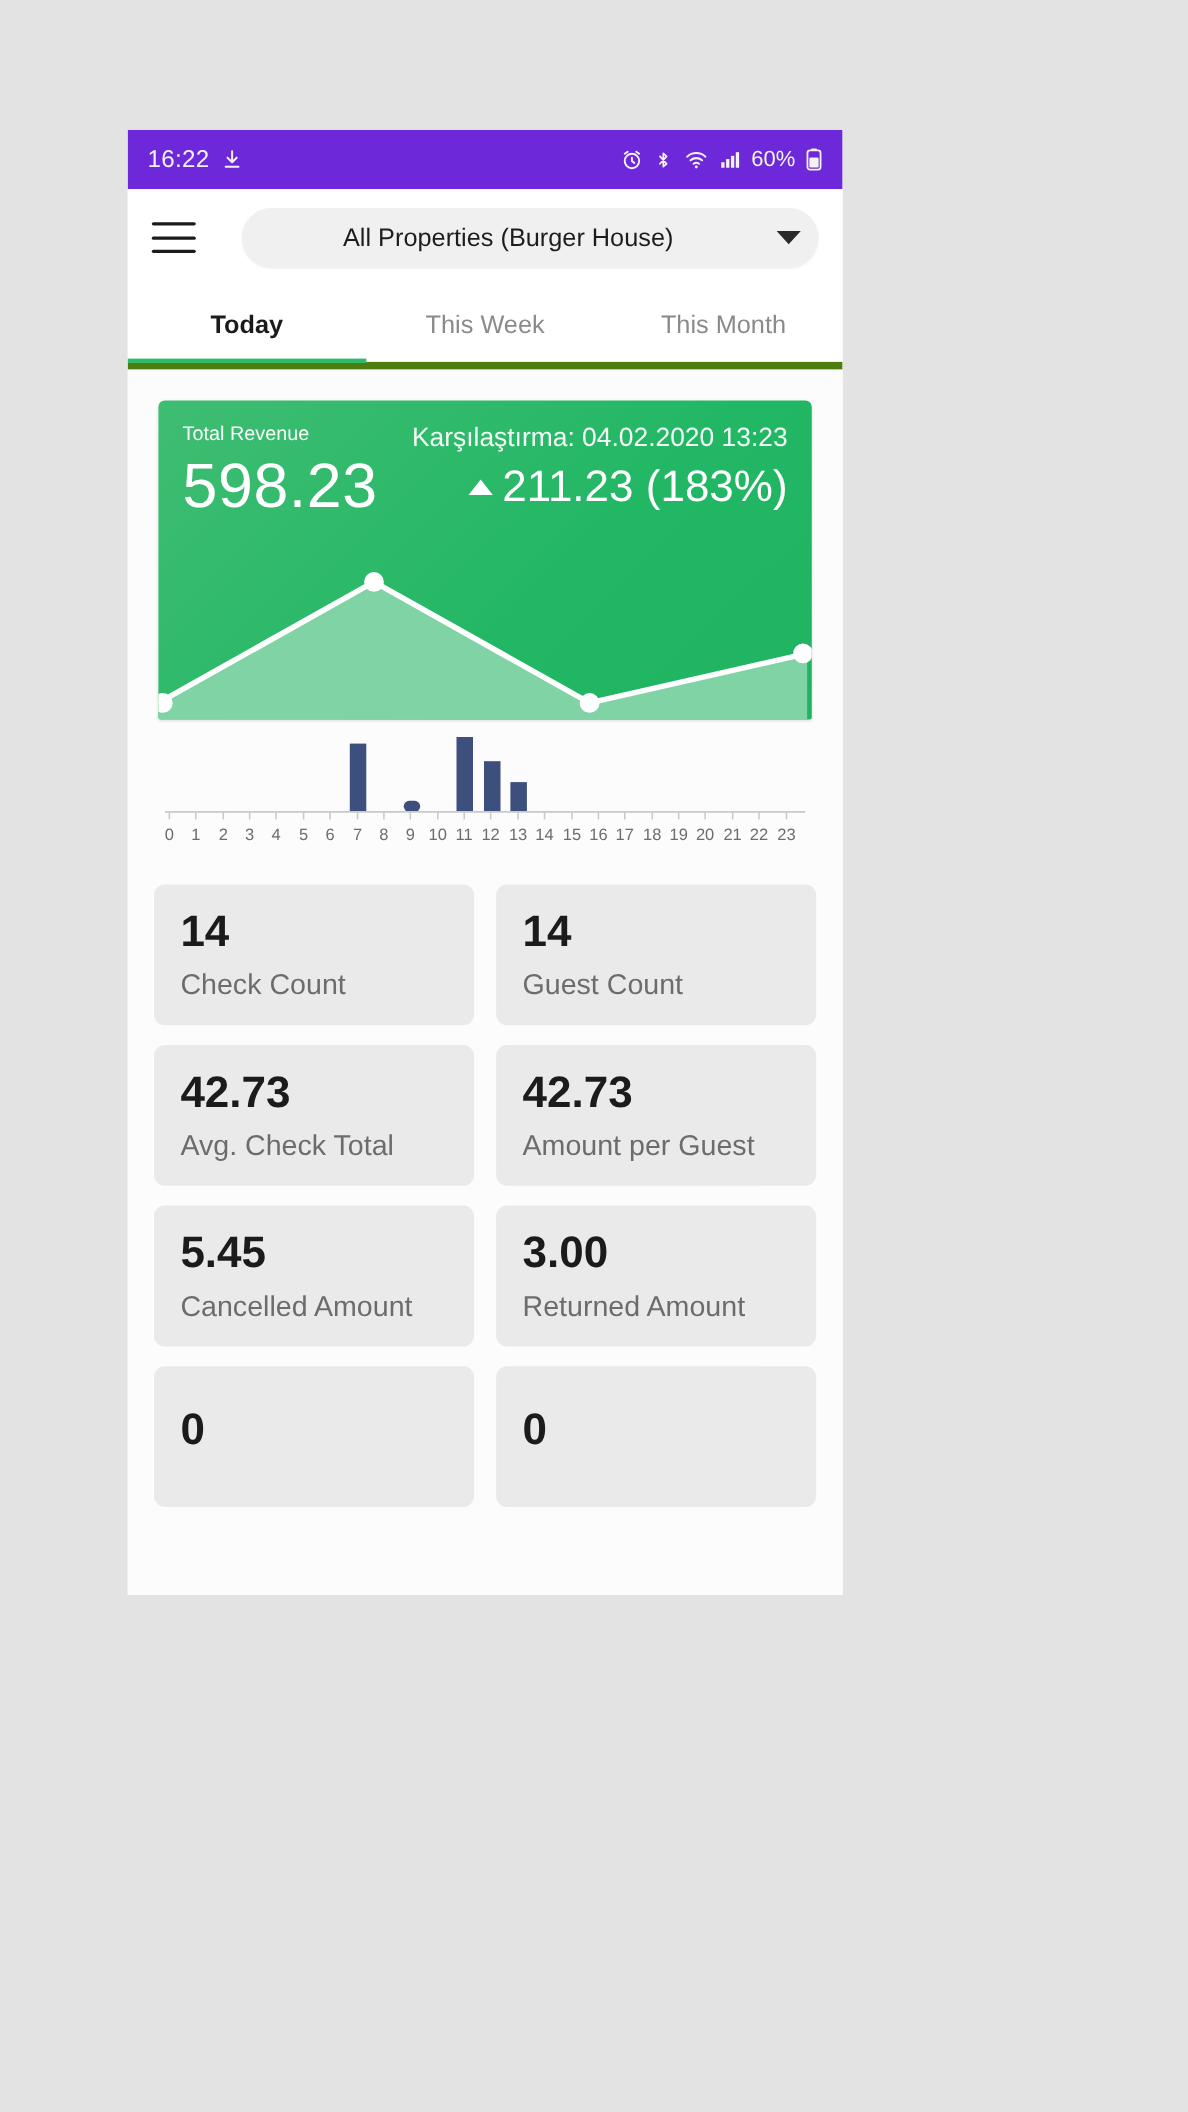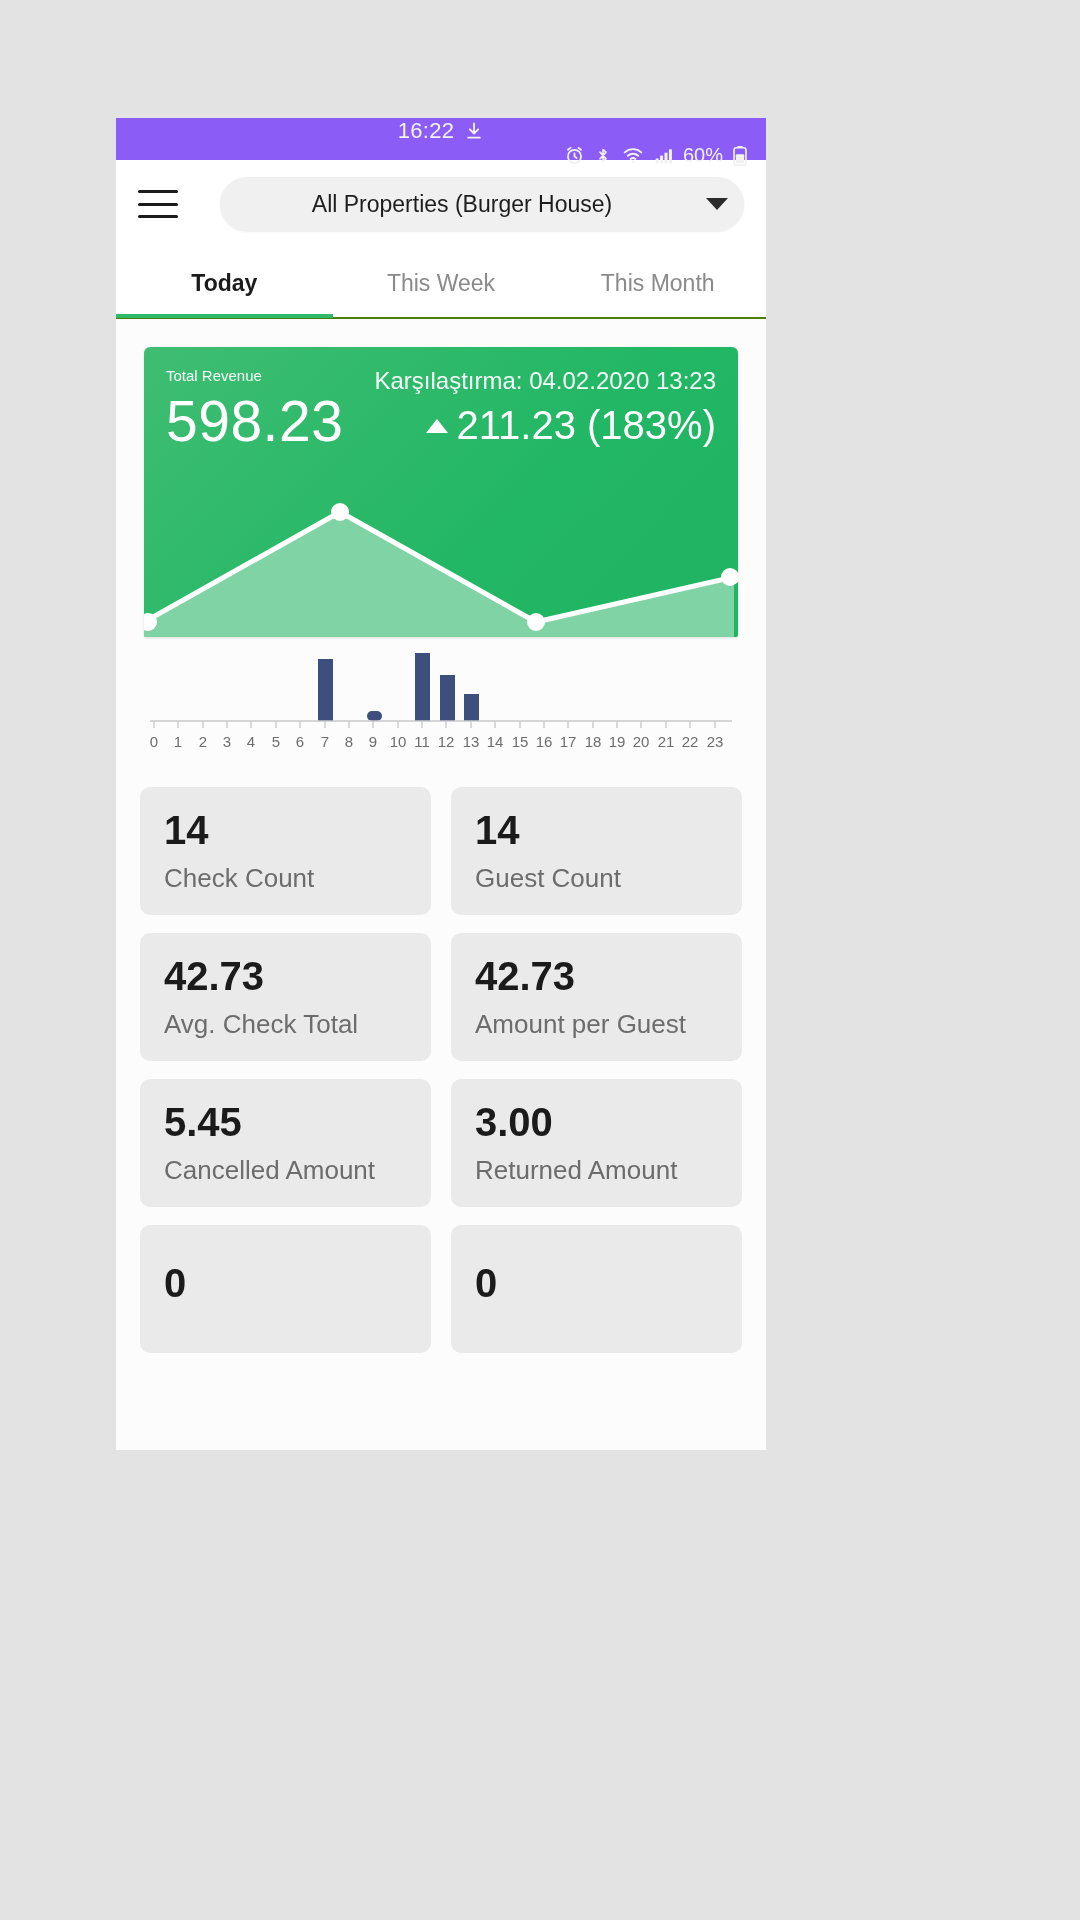--- a/index.html
+++ b/index.html
@@ -13,27 +13,26 @@
   .phone{
     position:absolute;
     left:116px; top:118px;
     width:650px; height:1332px;
     background:#ffffff;
     overflow:hidden;
   }
 
   
   .statusbar{
-    height:42px;
-    background:#8b5cf6;
+    height:54px;
+    background:#6d28d9;
     display:flex;align-items:center;
     padding:0 18px;
     color:#f2f2f2;
     box-sizing:border-box;
-    flex-direction:column;
   }
   .sb-time{font-size:22px;letter-spacing:.3px;font-weight:400;}
   .sb-left{display:flex;align-items:center;gap:10px;}
   .sb-right{margin-left:auto;display:flex;align-items:center;gap:9px;}
   .sb-batt-text{font-size:20px;}
   .icon-svg{display:block;}
 
   
   .header{
     height:88px;
@@ -72,21 +71,21 @@
   .caret-tri{
     width:0;height:0;
     border-left:11px solid transparent;
     border-right:11px solid transparent;
     border-top:12px solid #2b2b2b;
   }
 
   
   .tabs{
     display:flex;
-    border-bottom:2px solid #4d7c0f;
+    border-bottom:7px solid #4d7c0f;
     background:#fff;
   }
   .tab{
     flex:1;
     text-align:center;
     padding:22px 0 20px;
     font-size:23px;
     color:#8a8a8a;
     position:relative;
     cursor:pointer;
@@ -114,21 +113,21 @@
     position:relative;
     overflow:hidden;
     box-shadow:0 1px 3px rgba(0,0,0,.12);
   }
   .rev-top{
     position:relative;
     padding:20px 22px 0 22px;
     color:#fff;
     z-index:3;
   }
-  .rev-title{font-size:15px;opacity:.96;}
+  .rev-title{font-size:18px;opacity:.96;}
   .rev-value{font-size:57px;font-weight:400;margin-top:4px;letter-spacing:.5px;}
   .rev-right{
     position:absolute;right:22px;top:20px;text-align:right;color:#fff;
   }
   .rev-cmp{font-size:24px;opacity:.95;}
   .rev-delta{
     font-size:40px;margin-top:8px;
     display:flex;align-items:center;justify-content:flex-end;gap:9px;
   }
   .up-tri{

